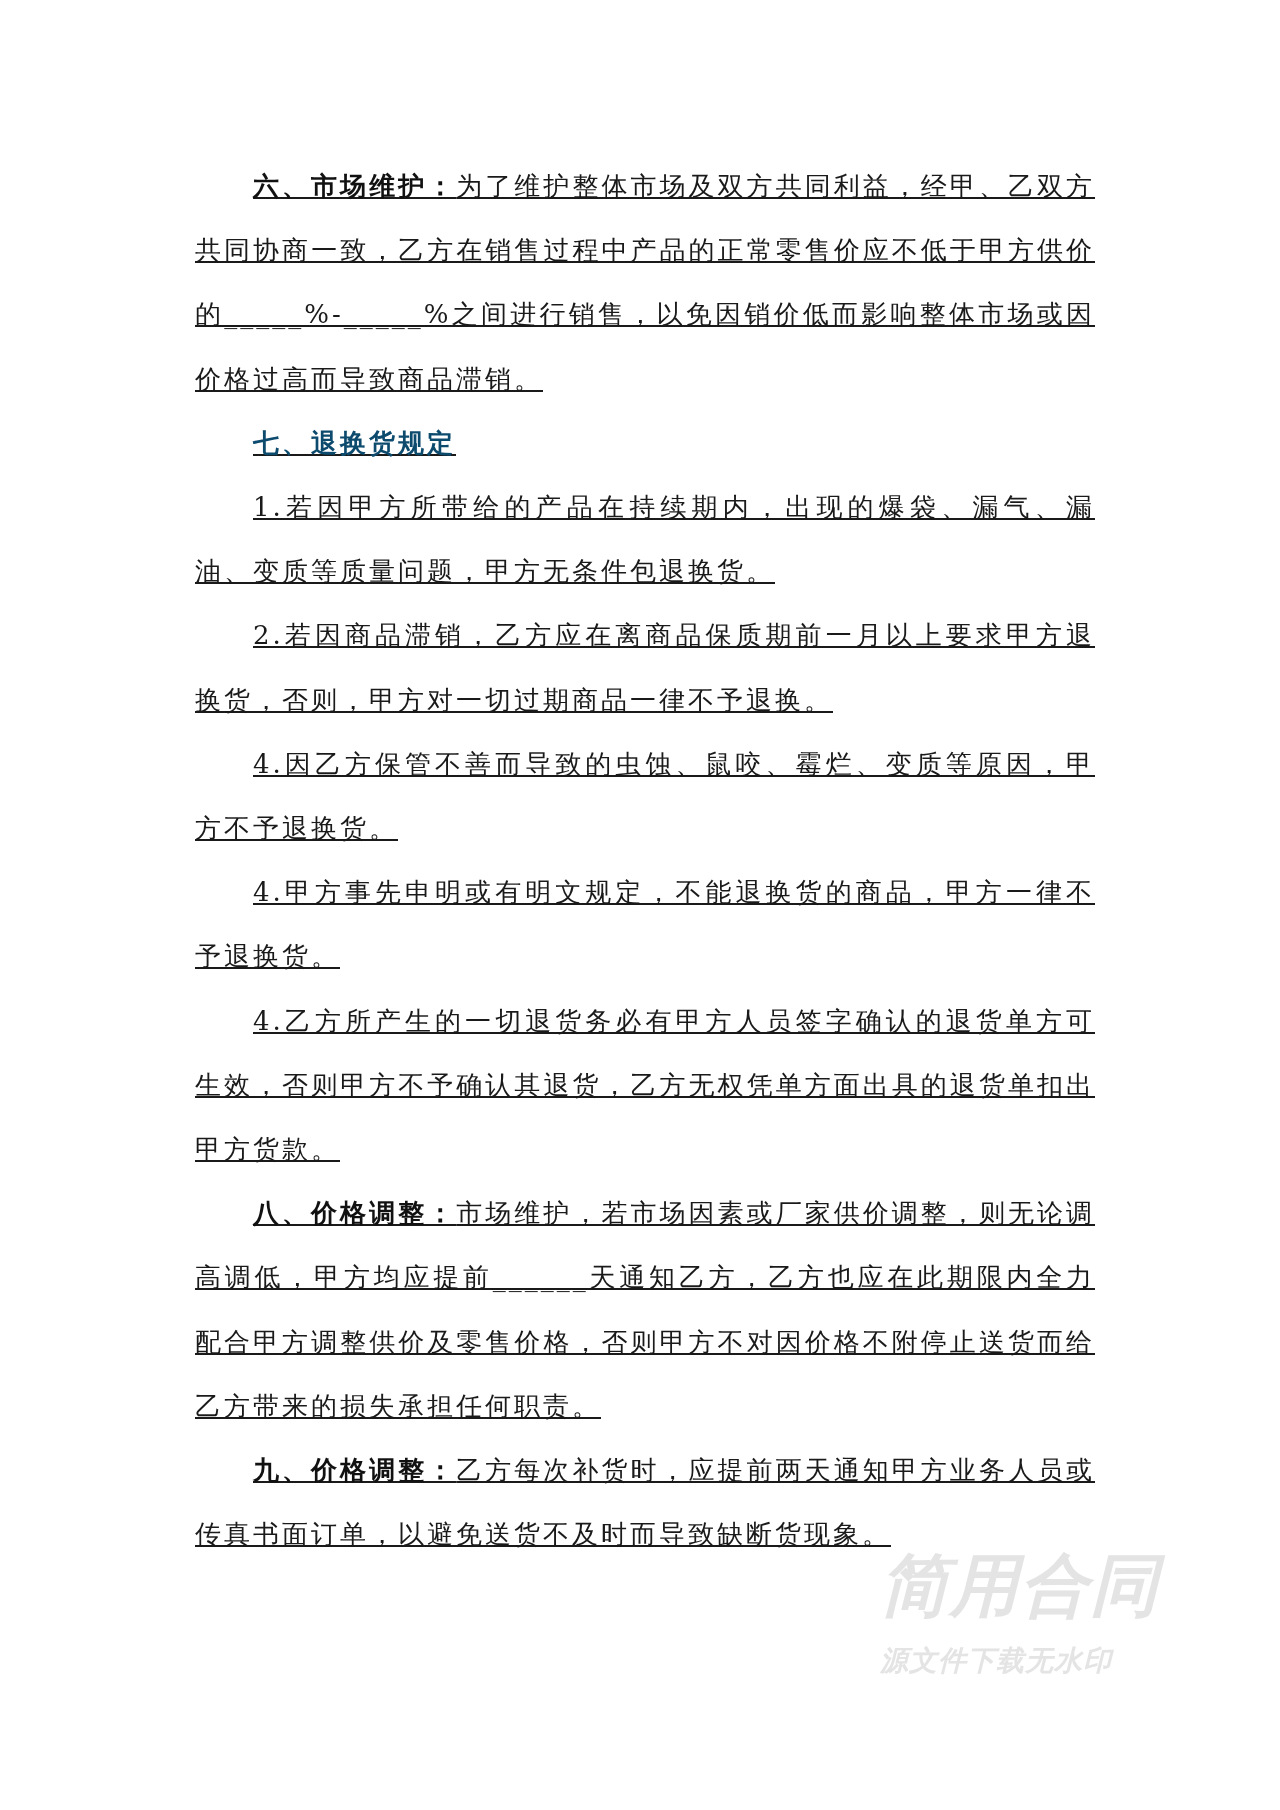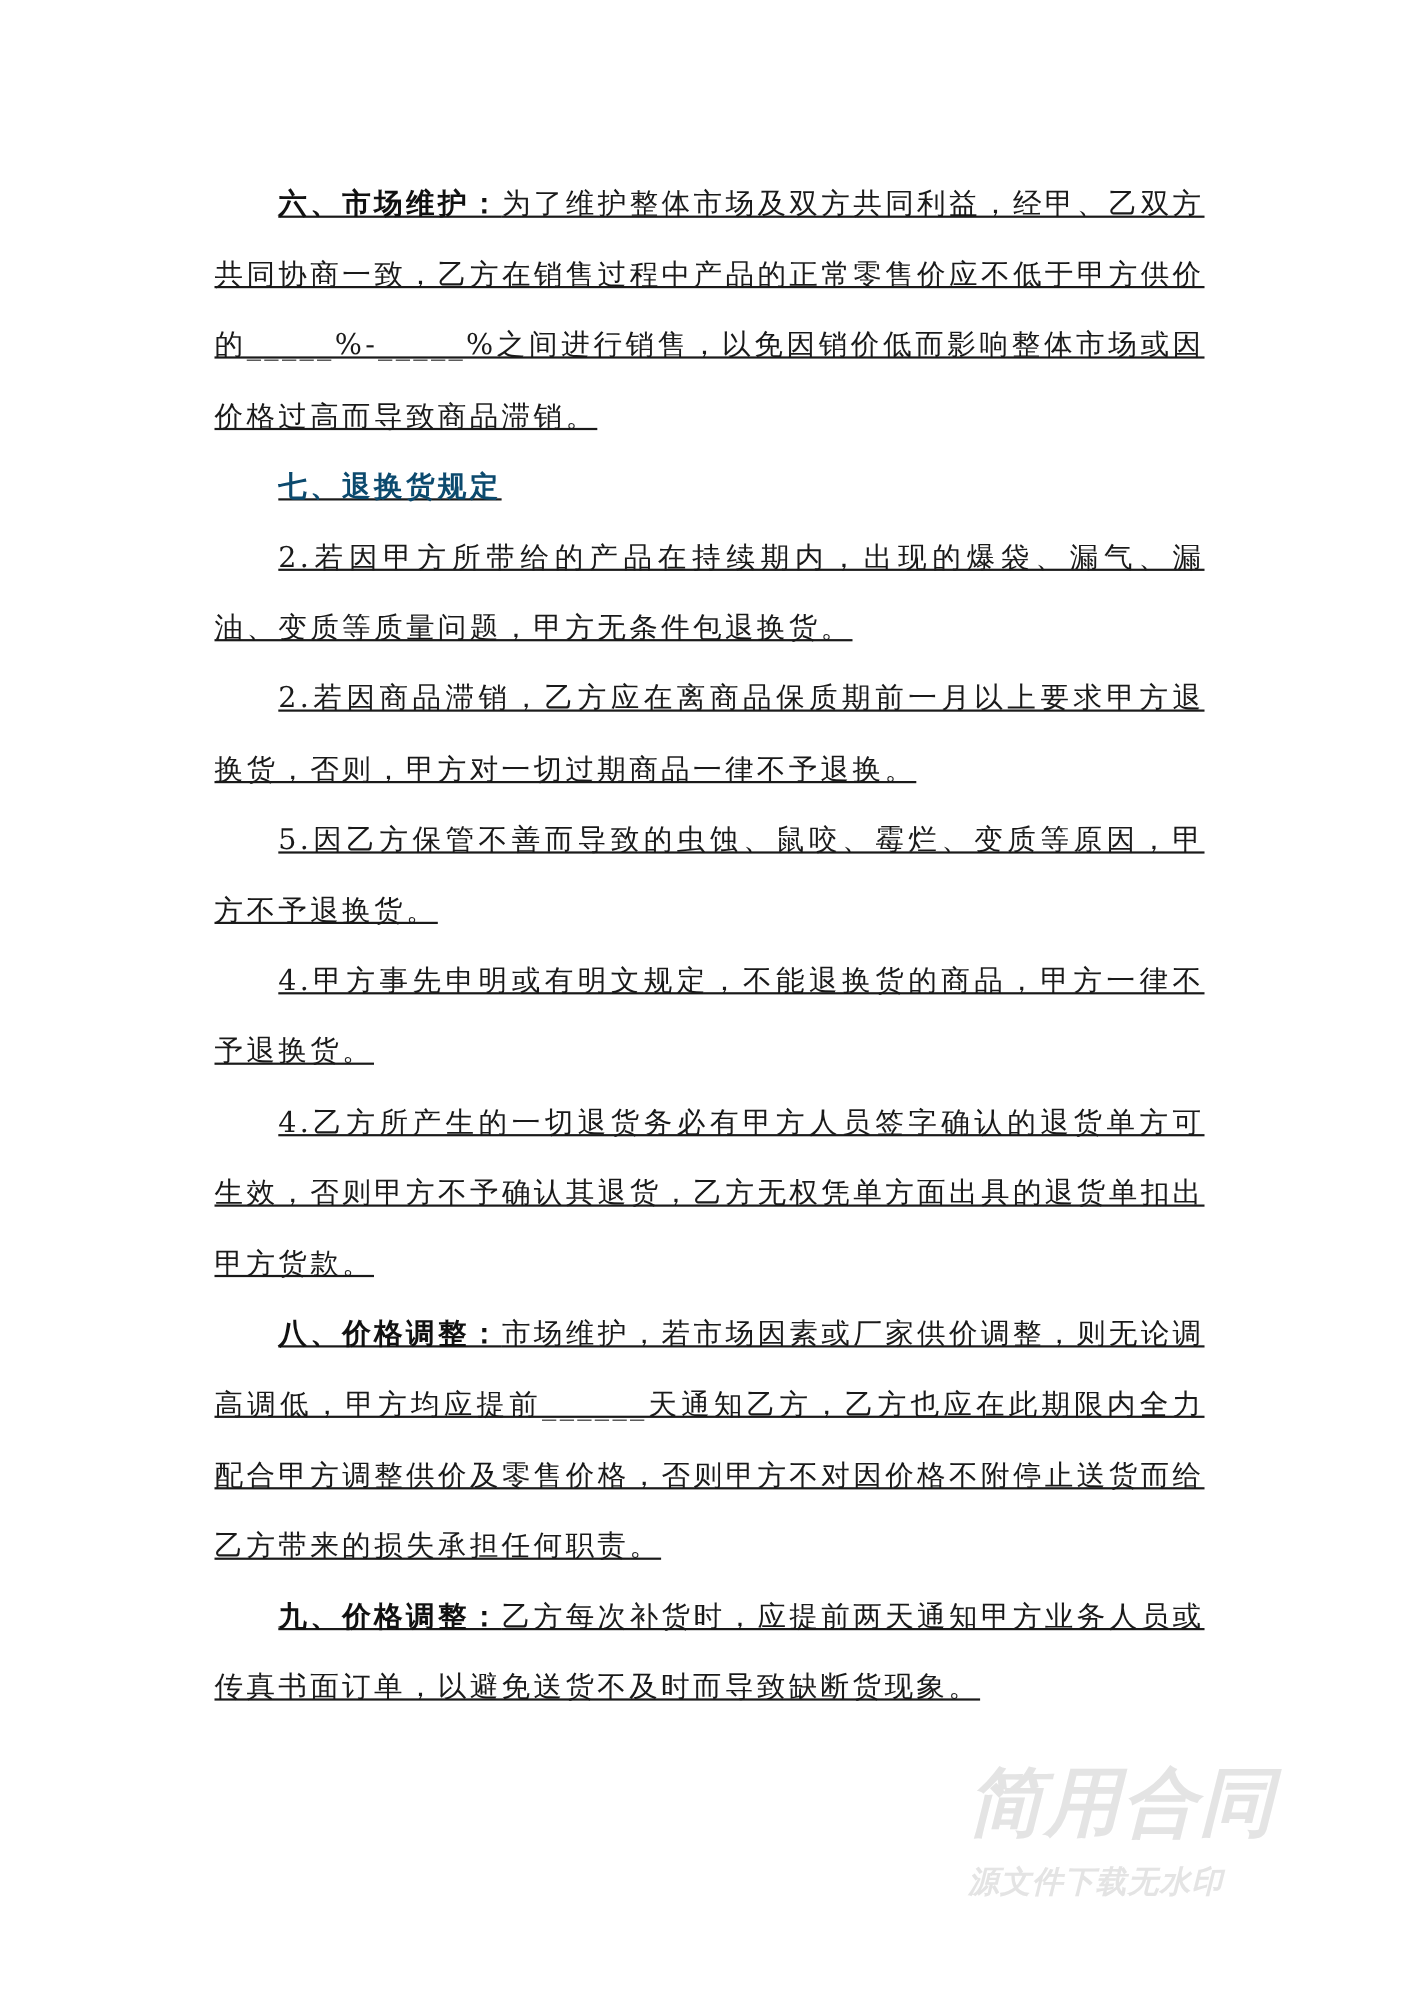--- a/index.html
+++ b/index.html
@@ -8,39 +8,39 @@
     font-family: "DejaVu Serif", "Liberation Serif", serif;
   }
   .page {
     position: absolute; left: 195px; top: 154px; width: 900px;
     color: #1a1a1a; font-size: 26px; line-height: 64.2px; letter-spacing: 3px; text-decoration: underline;
   }
   .para { margin: 0; text-indent: 58px; text-align: justify; text-align-last: left; }
   .heading-bold { font-weight: bold; color: #111; }
   .heading-line { margin: 0; text-indent: 58px; font-weight: bold; color: #0c4a6e; }
   .watermark {
-    position: absolute; left: 880px; top: 1600px; width: 320px; color: #e4e4e4;
-    font-family: Liberation Sans, sans-serif; font-weight: bold; font-style: italic;
+    position: absolute; left: 880px; top: 1552px; width: 320px; color: #e4e4e4;
+    font-family: Liberation Mono, monospace; font-weight: bold; font-style: italic;
     pointer-events: none;
   }
   .wm-main { font-size: 68px; line-height: 78px; letter-spacing: 2px; }
   .wm-sub { font-size: 28px; line-height: 50px; margin-top: 8px; letter-spacing: 1px; }
 </style>
 </head>
 <body>
 
 <div class="page">
   <p class="para">
     <span class="heading-bold">六、市场维护：</span><span>为了维护整体市场及双方共同利益，经甲、乙双方共同协商一致，乙方在销售过程中产品的正常零售价应不低于甲方供价的_____%-_____%之间进行销售，以免因销价低而影响整体市场或因价格过高而导致商品滞销。</span>
   </p>
 
   <p class="heading-line">七、退换货规定</p>
-  <p class="para">2.若因甲方所带给的产品在持续期内，出现的爆袋、漏气、漏油、变质等质量问题，甲方无条件包退换货。</p>
+  <p class="para">1.若因甲方所带给的产品在持续期内，出现的爆袋、漏气、漏油、变质等质量问题，甲方无条件包退换货。</p>
   <p class="para">2.若因商品滞销，乙方应在离商品保质期前一月以上要求甲方退换货，否则，甲方对一切过期商品一律不予退换。</p>
-  <p class="para">5.因乙方保管不善而导致的虫蚀、鼠咬、霉烂、变质等原因，甲方不予退换货。</p>
+  <p class="para">4.因乙方保管不善而导致的虫蚀、鼠咬、霉烂、变质等原因，甲方不予退换货。</p>
   <p class="para">4.甲方事先申明或有明文规定，不能退换货的商品，甲方一律不予退换货。</p>
   <p class="para">4.乙方所产生的一切退货务必有甲方人员签字确认的退货单方可生效，否则甲方不予确认其退货，乙方无权凭单方面出具的退货单扣出甲方货款。</p>
 
   <p class="para">
     <span class="heading-bold">八、价格调整：</span><span>市场维护，若市场因素或厂家供价调整，则无论调高调低，甲方均应提前______天通知乙方，乙方也应在此期限内全力配合甲方调整供价及零售价格，否则甲方不对因价格不附停止送货而给乙方带来的损失承担任何职责。</span>
   </p>
 
   <p class="para">
     <span class="heading-bold">九、价格调整：</span><span>乙方每次补货时，应提前两天通知甲方业务人员或传真书面订单，以避免送货不及时而导致缺断货现象。</span>
   </p>

